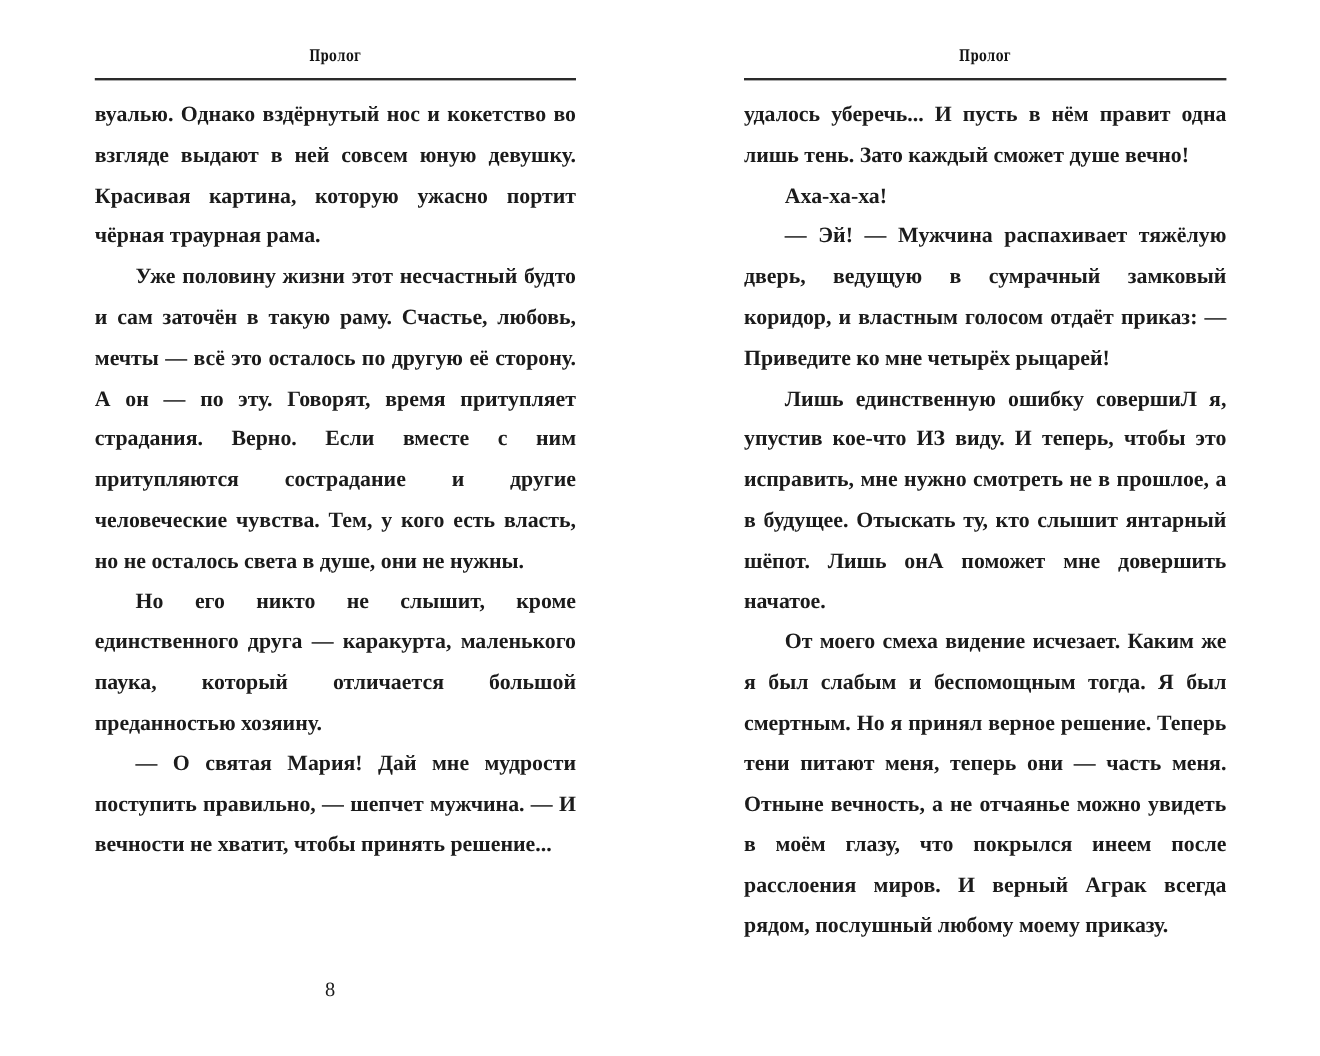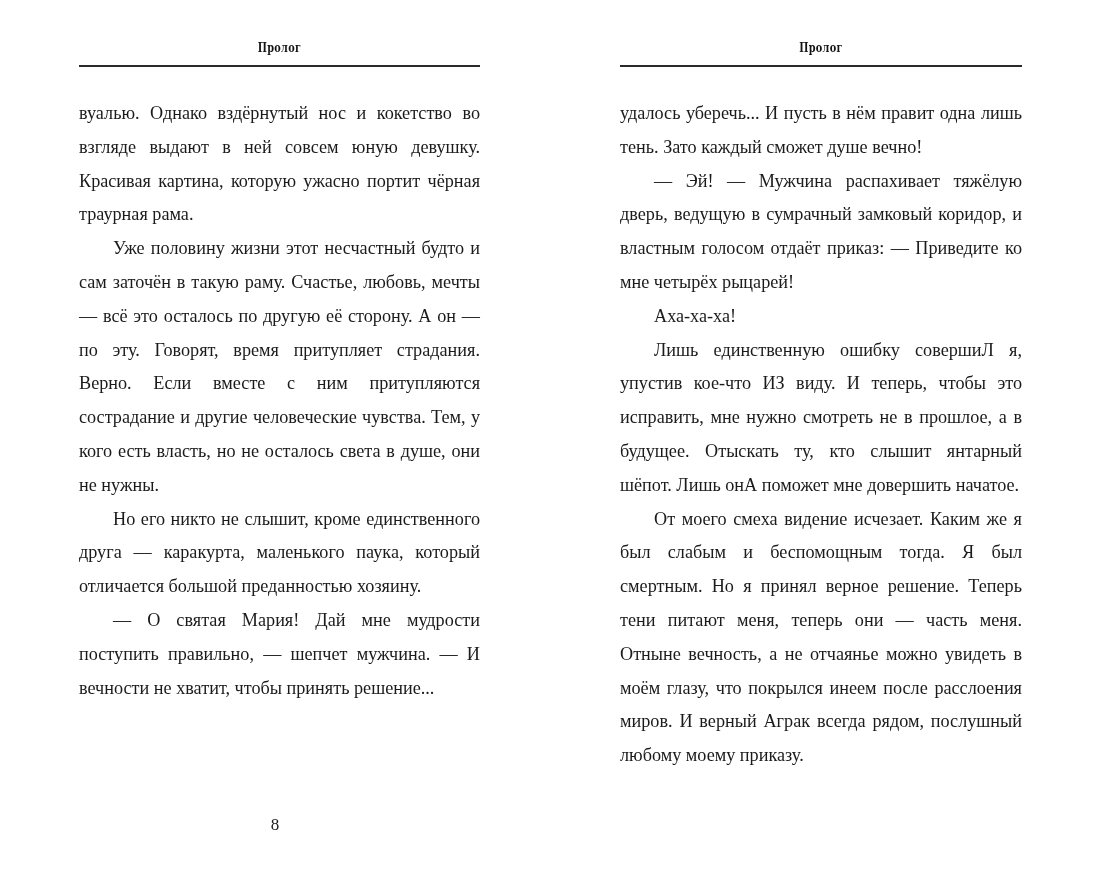--- a/index.html
+++ b/index.html
@@ -53,27 +53,28 @@
   }
 
   .head-rule {
     margin-top: 6px;
     height: 2px;
     background: #2a2a2a;
     width: 100%;
   }
 
   .body-copy {
-    margin-top: 30px;
+    margin-top: 12px;
     font-size: 18.2px;
     line-height: 33.8px;
     text-align: justify;
     text-justify: inter-word;
     hyphens: manual;
     color: #1b1b1b;
+    font-weight: bold;
   }
 
   .body-copy p {
     margin: 0;
     text-indent: 34px;
   }
   .body-copy p.no-indent {
     text-indent: 0;
   }
   
@@ -115,22 +116,22 @@
 
   <div class="page page-right">
     <div class="text-block">
 
       <div class="running-head">Пролог</div>
 
       <div class="head-rule"></div>
 
       <div class="body-copy">
         <p class="no-indent">удалось уберечь... И пусть в нём правит одна лишь тень. Зато каждый сможет душе вечно!</p>
+        <p>Аха-ха-ха!</p>
         <p>— Эй! — Мужчина распахивает тяжёлую дверь, ведущую в сумрачный замковый коридор, и властным голосом отдаёт приказ: — Приведите ко мне четырёх рыцарей!</p>
-        <p>Аха-ха-ха!</p>
         <p>Лишь единственную ошибку совершиЛ я, упустив кое-что ИЗ виду. И теперь, чтобы это исправить, мне нужно смотреть не в прошлое, а в будущее. Отыскать ту, кто слышит янтарный шёпот. Лишь онА поможет мне довершить начатое.</p>
         <p>От моего смеха видение исчезает. Каким же я был слабым и беспомощным тогда. Я был смертным. Но я принял верное решение. Теперь тени питают меня, теперь они — часть меня. Отныне вечность, а не отчаянье можно увидеть в моём глазу, что покрылся инеем после расслоения миров. И верный Аграк всегда рядом, послушный любому моему приказу.</p>
       </div>
 
     </div>
   </div>
 
 </div>
 
 </body></html>

